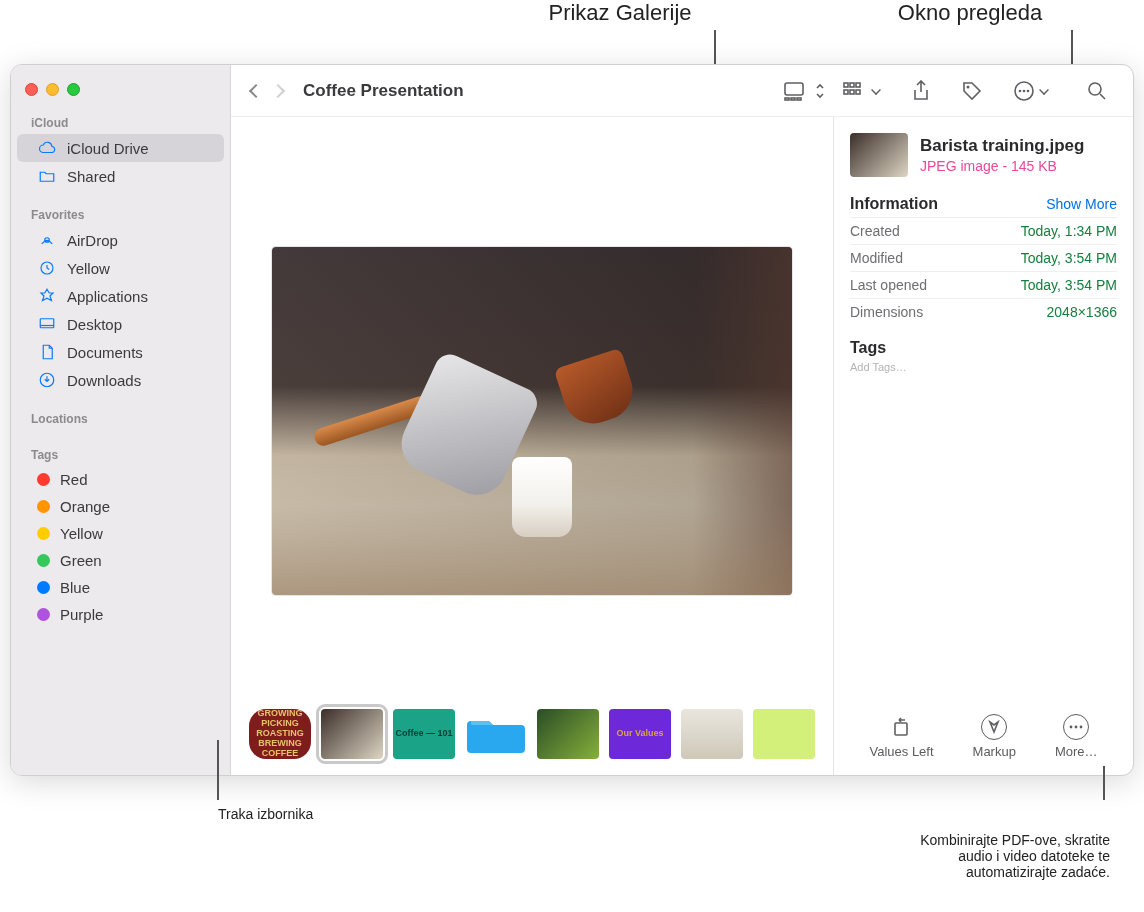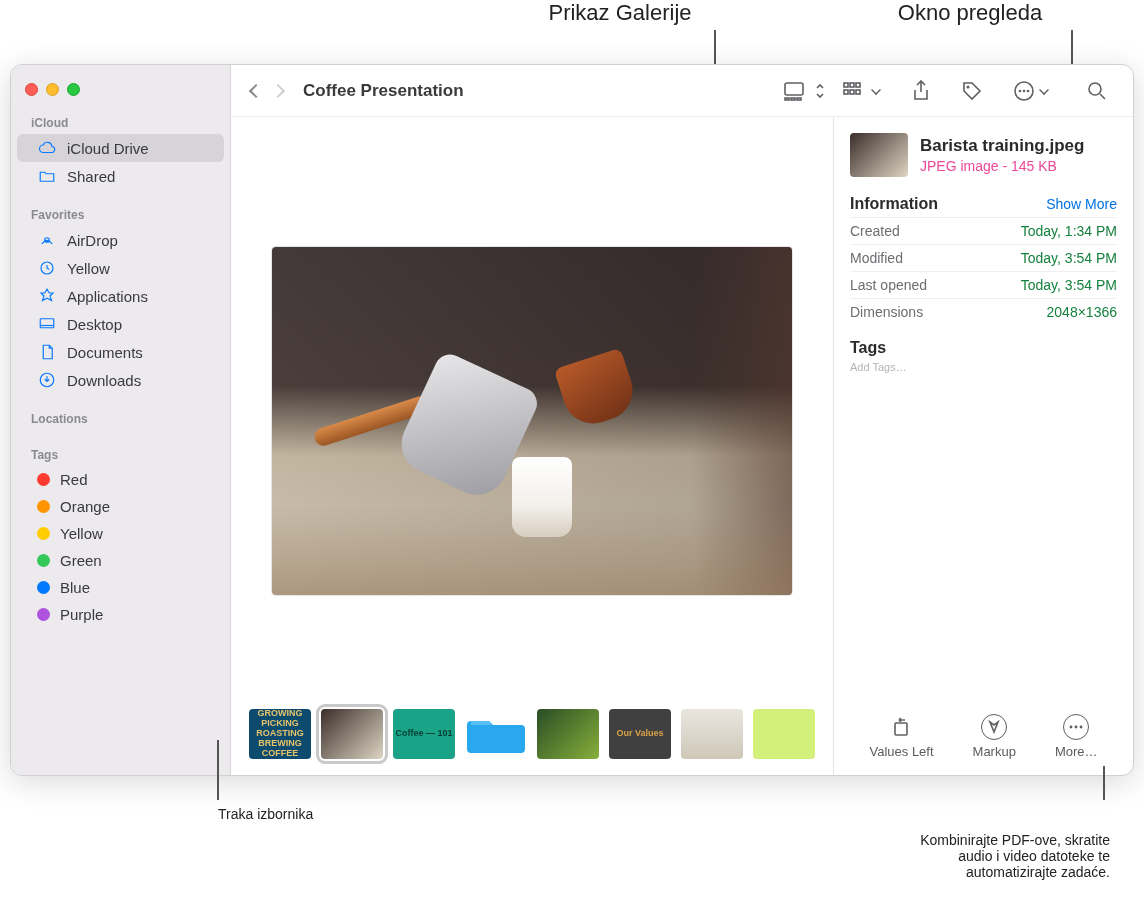--- a/index.html
+++ b/index.html
@@ -440,33 +440,33 @@
           <div class="preview-image">
             <div class="faucet"></div>
             <div class="pour-pitcher"></div>
             <div class="copper-cup"></div>
             <div class="white-cup"></div>
             <div class="blur-right"></div>
             <div class="blur-bottom"></div>
           </div>
         </div>
         <div class="thumb-strip" id="thumb-strip">
-            <div class="thumb" style="background: #0c4a6e;">
+            <div class="thumb" style="background: #7f1d1d; border-radius: 17px;">
               <div class="tlabel" style="color: rgb(230, 195, 106);">GROWING PICKING ROASTING BREWING COFFEE</div>
             </div>
             <div class="thumb selected" style="background: linear-gradient(135deg, rgb(59, 46, 42), rgb(222, 213, 195));"></div>
             <div class="thumb" style="background: rgb(26, 163, 135);">
               <div class="tlabel" style="color: rgb(5, 61, 51);">Coffee — 101</div>
             </div>
             <div class="thumb" style="background: transparent;"><svg width="62" height="50" viewBox="0 0 62 50">
                 <path fill="#2aa8ef" d="M6 12h18l4 4h28a4 4 0 0 1 4 4v20a4 4 0 0 1-4 4H6a4 4 0 0 1-4-4V16a4 4 0 0 1 4-4z"></path>
                 <path fill="#57c1f7" d="M6 12h18l4 4H6z"></path>
               </svg></div>
             <div class="thumb" style="background: linear-gradient(135deg, rgb(42, 77, 38), rgb(134, 176, 58));"></div>
-            <div class="thumb" style="background: #404040;">
+            <div class="thumb" style="background: #6d28d9;">
               <div class="tlabel" style="color: rgb(216, 162, 74);">Our Values</div>
             </div>
             <div class="thumb" style="background: linear-gradient(rgb(233, 230, 223), rgb(207, 200, 184));"></div>
             <div class="thumb" style="background: rgb(211, 240, 122);"></div>
           </div>
       </div>
 
       <div class="info-panel">
         <div class="info-header">
           <div class="info-thumb"></div>

